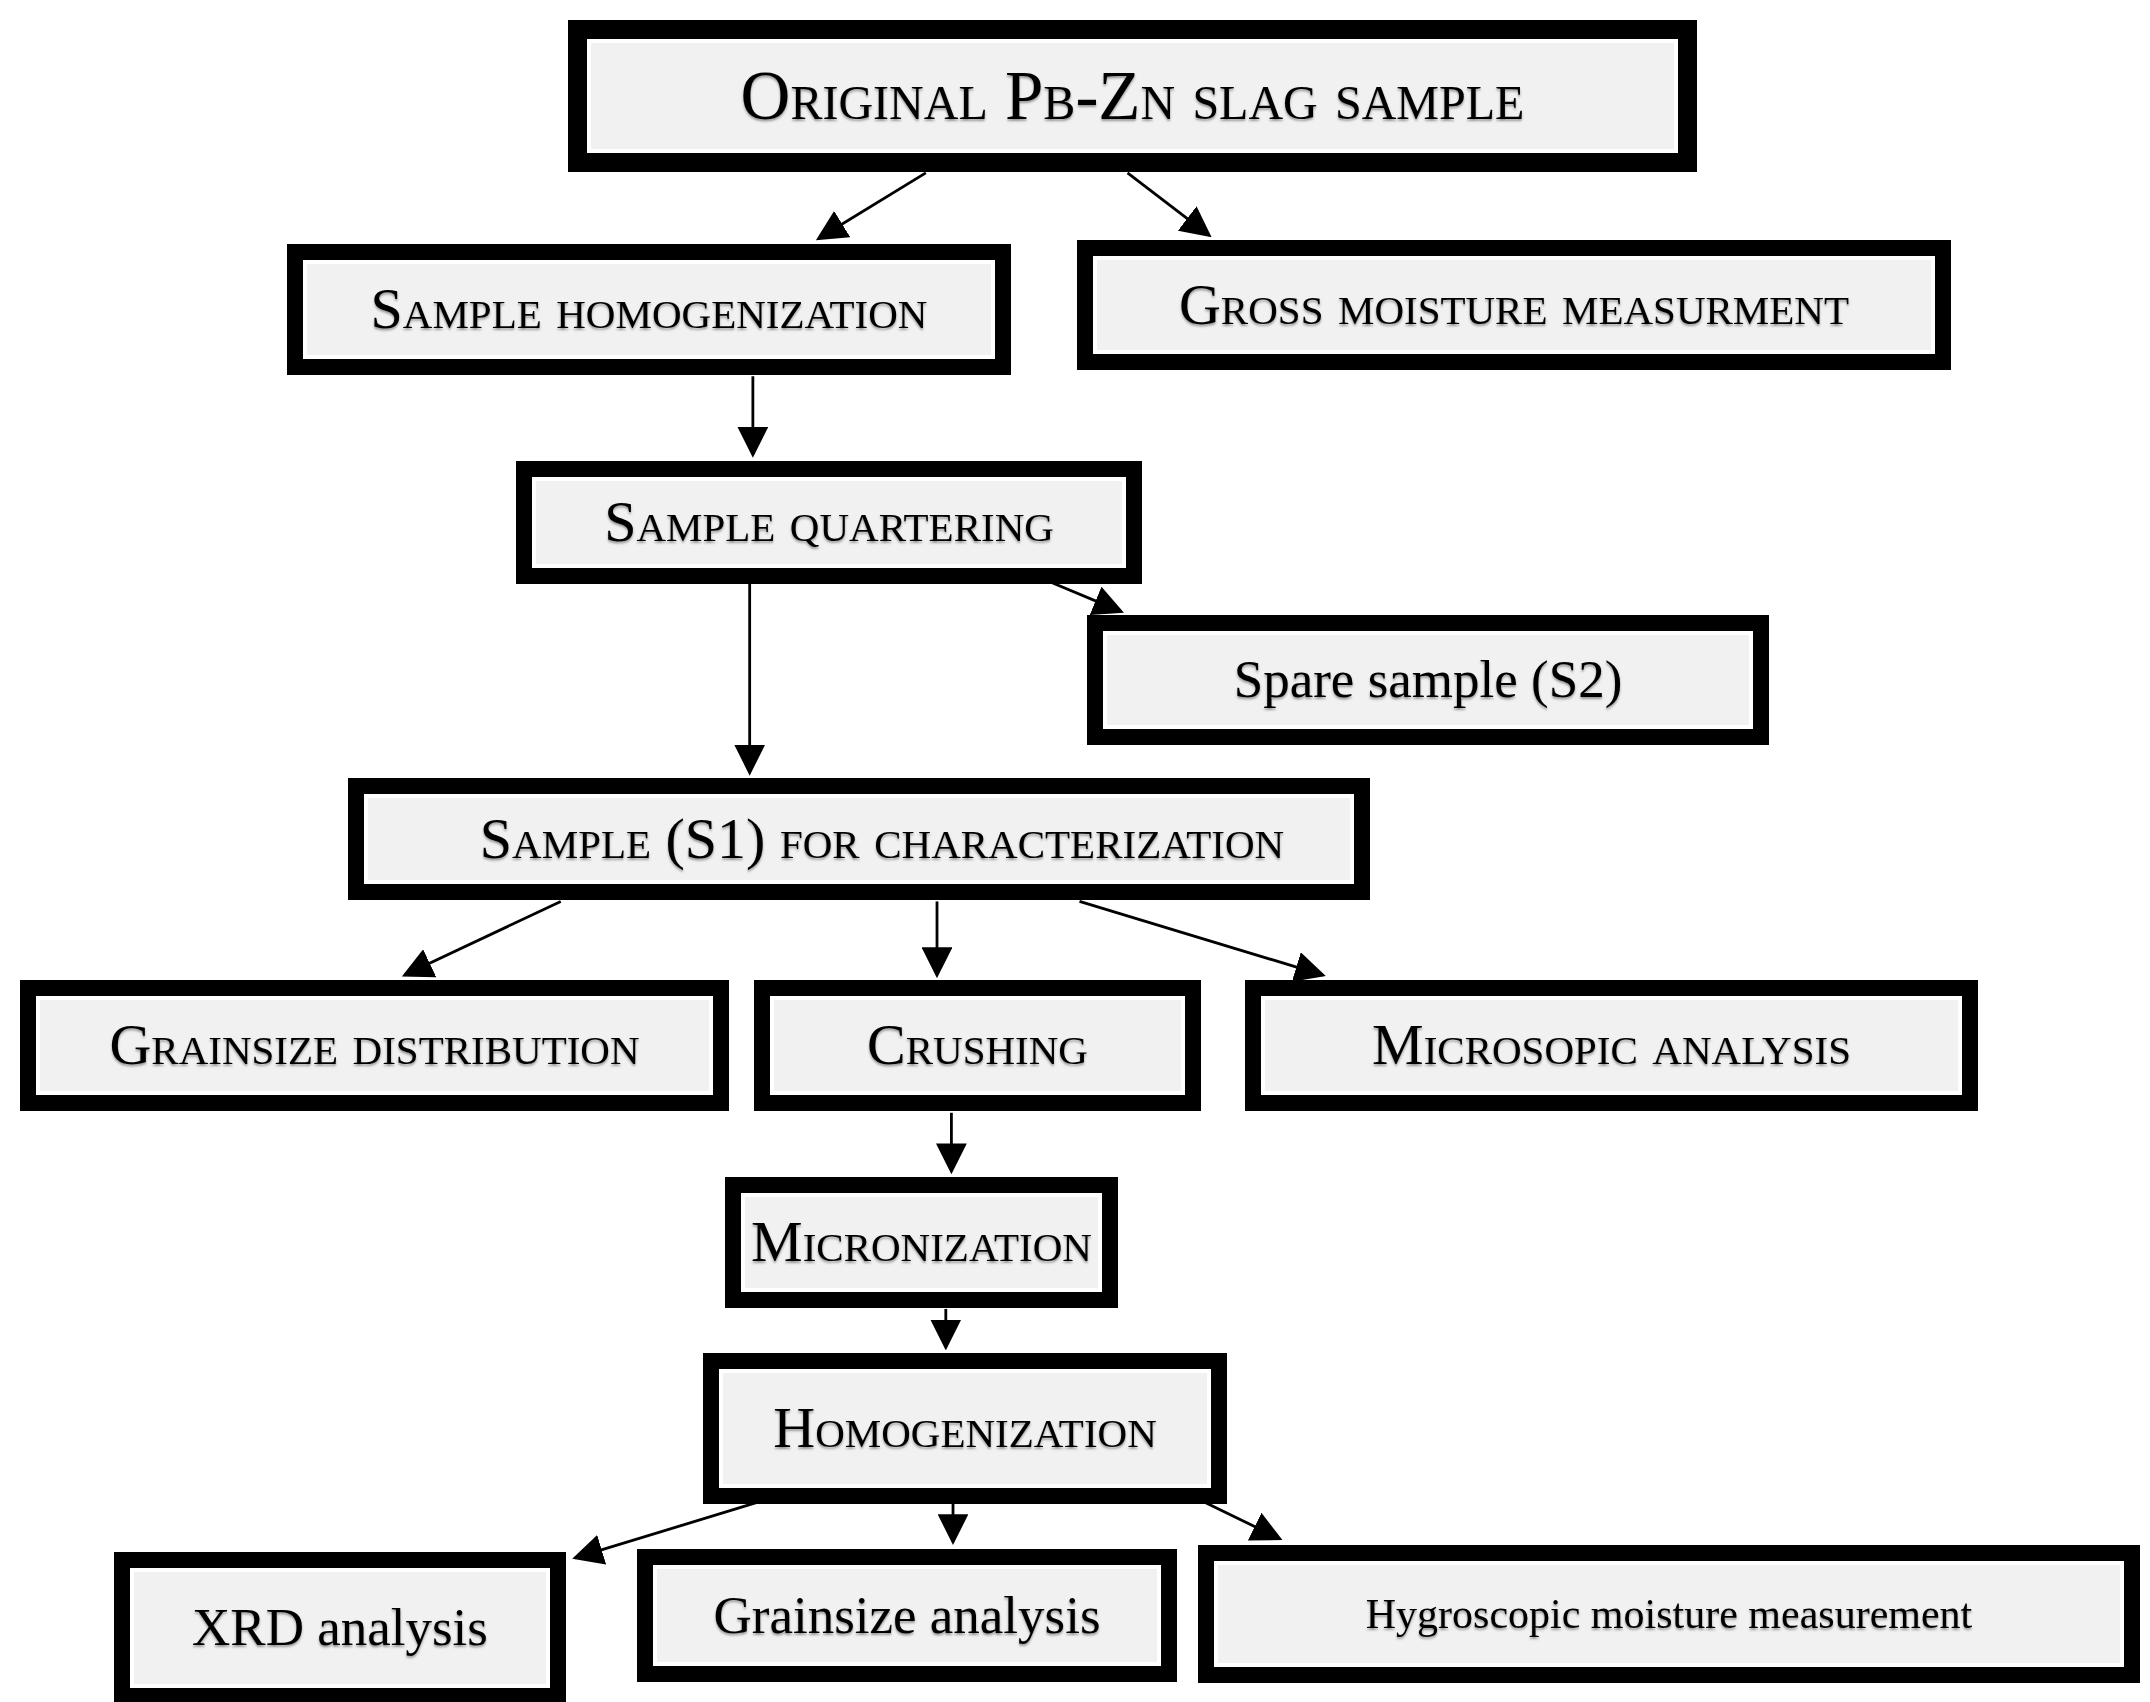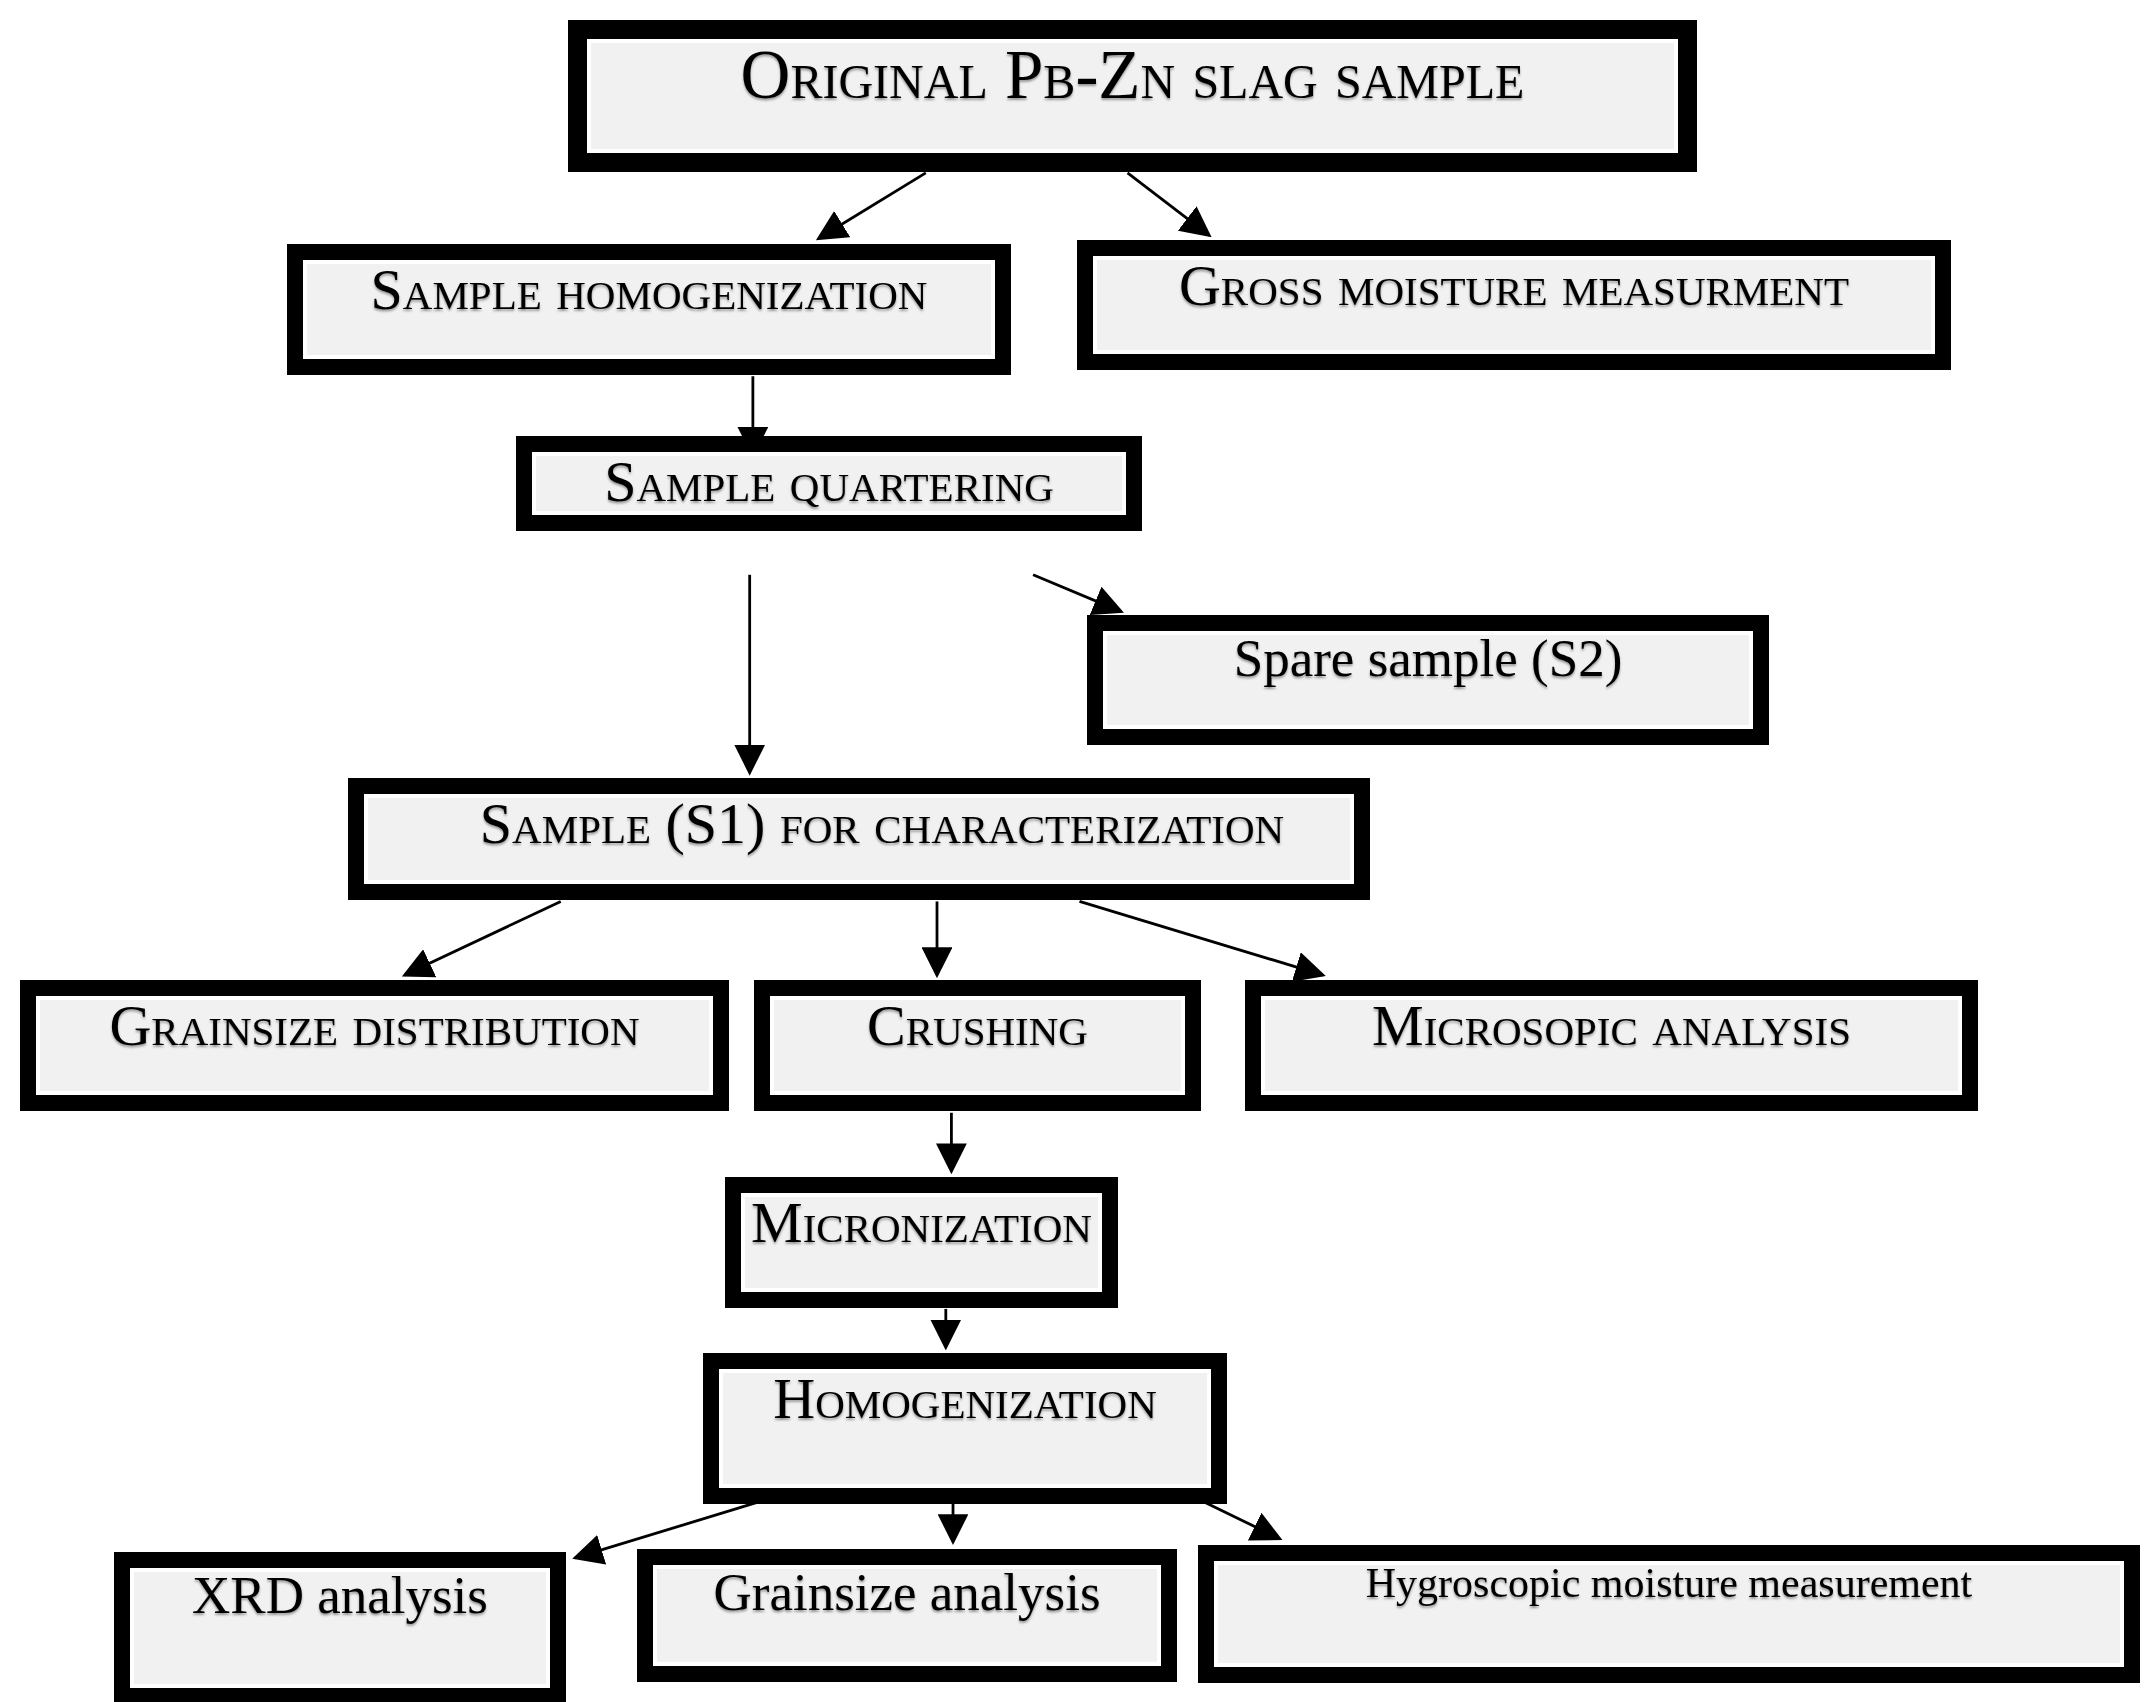--- a/index.html
+++ b/index.html
@@ -11,33 +11,34 @@
     font-family: "Liberation Serif", "DejaVu Serif", serif;
     color: #000;
   }
   .node {
     position: absolute;
     box-sizing: border-box;
     background: #f1f1f1;
     border: 16px solid #000;
     box-shadow: inset 0 0 0 4px #ffffff;
     display: flex;
+    align-items: center;
     justify-content: center;
     text-align: center;
     line-height: 1.05;
     white-space: nowrap;
     text-shadow: 0 2.4px 2.4px rgba(0,0,0,0.38);
   }
   .sc { font-variant: small-caps; }
 
   
   #n-original        { left: 568px;  top: 20px;   width: 1129px; height: 152px; font-size: 69px; border-width: 19px; }
   #n-samplehomog     { left: 287px;  top: 244px;  width: 724px;  height: 131px; font-size: 58px; }
   #n-gross           { left: 1077px; top: 240px;  width: 874px; height: 130px; font-size: 58px; }
-  #n-quartering      { left: 516px;  top: 436px;  width: 626px;  height: 95px; font-size: 58px; }
+  #n-quartering      { left: 516px;  top: 461px;  width: 626px;  height: 123px; font-size: 58px; }
   #n-spare           { left: 1087px; top: 615px;  width: 682px;  height: 130px; font-size: 53px; }
   #n-s1              { left: 348px;  top: 778px;  width: 1022px; height: 122px; font-size: 58px; padding-left: 46px; }
   #n-grainsize       { left: 20px;   top: 980px; width: 709px;  height: 131px; font-size: 58px; }
   #n-crushing        { left: 754px;  top: 980px; width: 447px;  height: 131px; font-size: 58px; }
   #n-microsopic      { left: 1245px; top: 980px; width: 733px;  height: 131px; font-size: 58px; }
   #n-micronization   { left: 725px;  top: 1177px; width: 393px;  height: 131px; font-size: 58px; font-family: Liberation Serif, serif; }
   #n-homogenization  { left: 703px;  top: 1353px; width: 524px;  height: 151px; font-size: 58px; }
   #n-xrd             { left: 114px;  top: 1552px; width: 452px;  height: 152px; font-size: 53px; }
   #n-chemical        { left: 637px;  top: 1549px; width: 540px;  height: 133px; font-size: 53px; }
   #n-hygroscopic     { left: 1198px; top: 1545px; width: 942px; height: 138px; font-size: 42px; }

